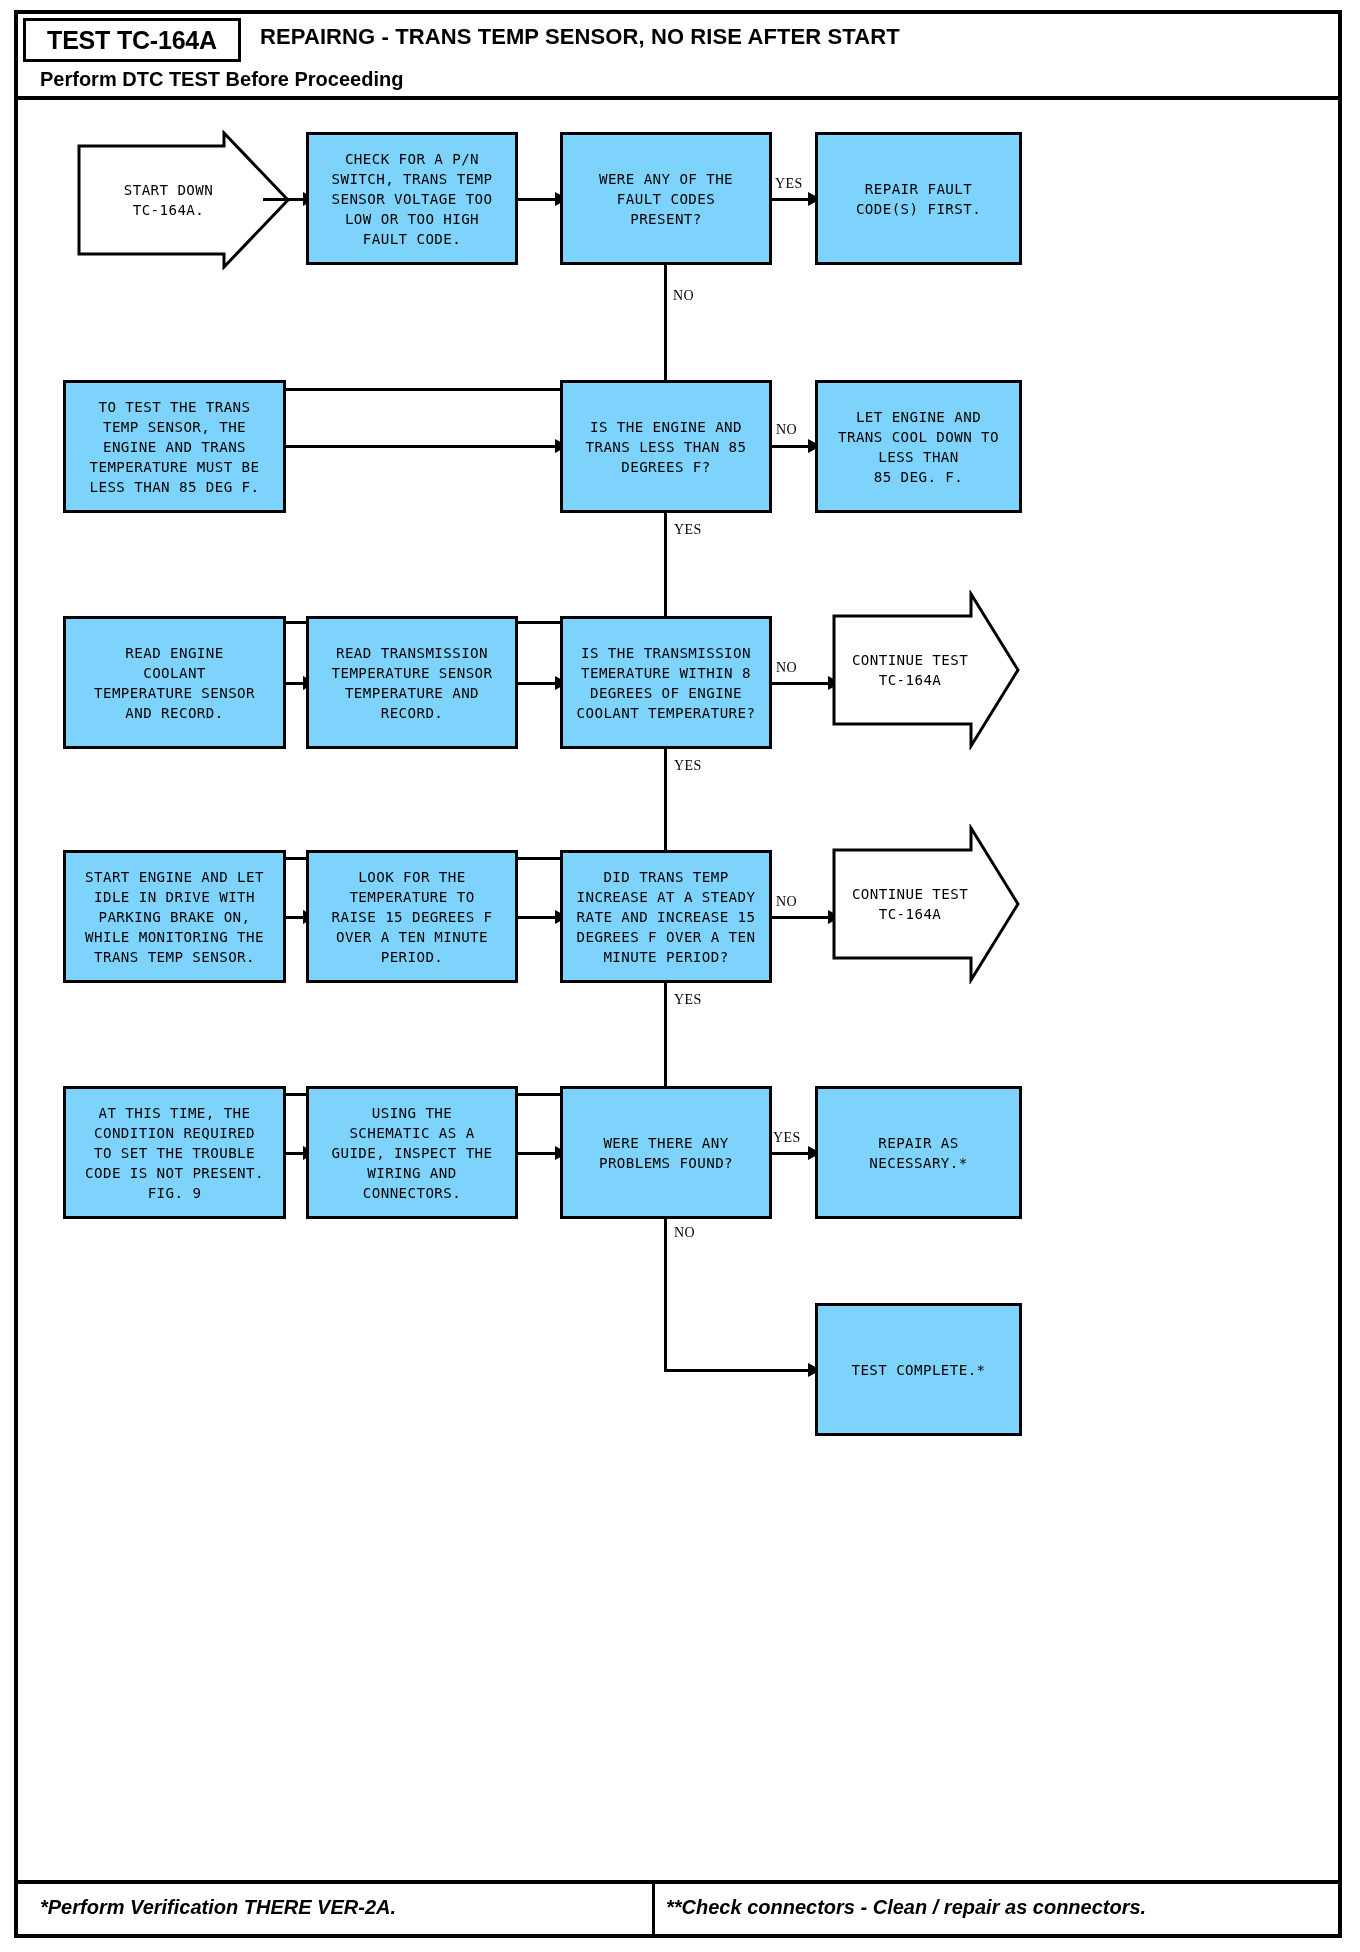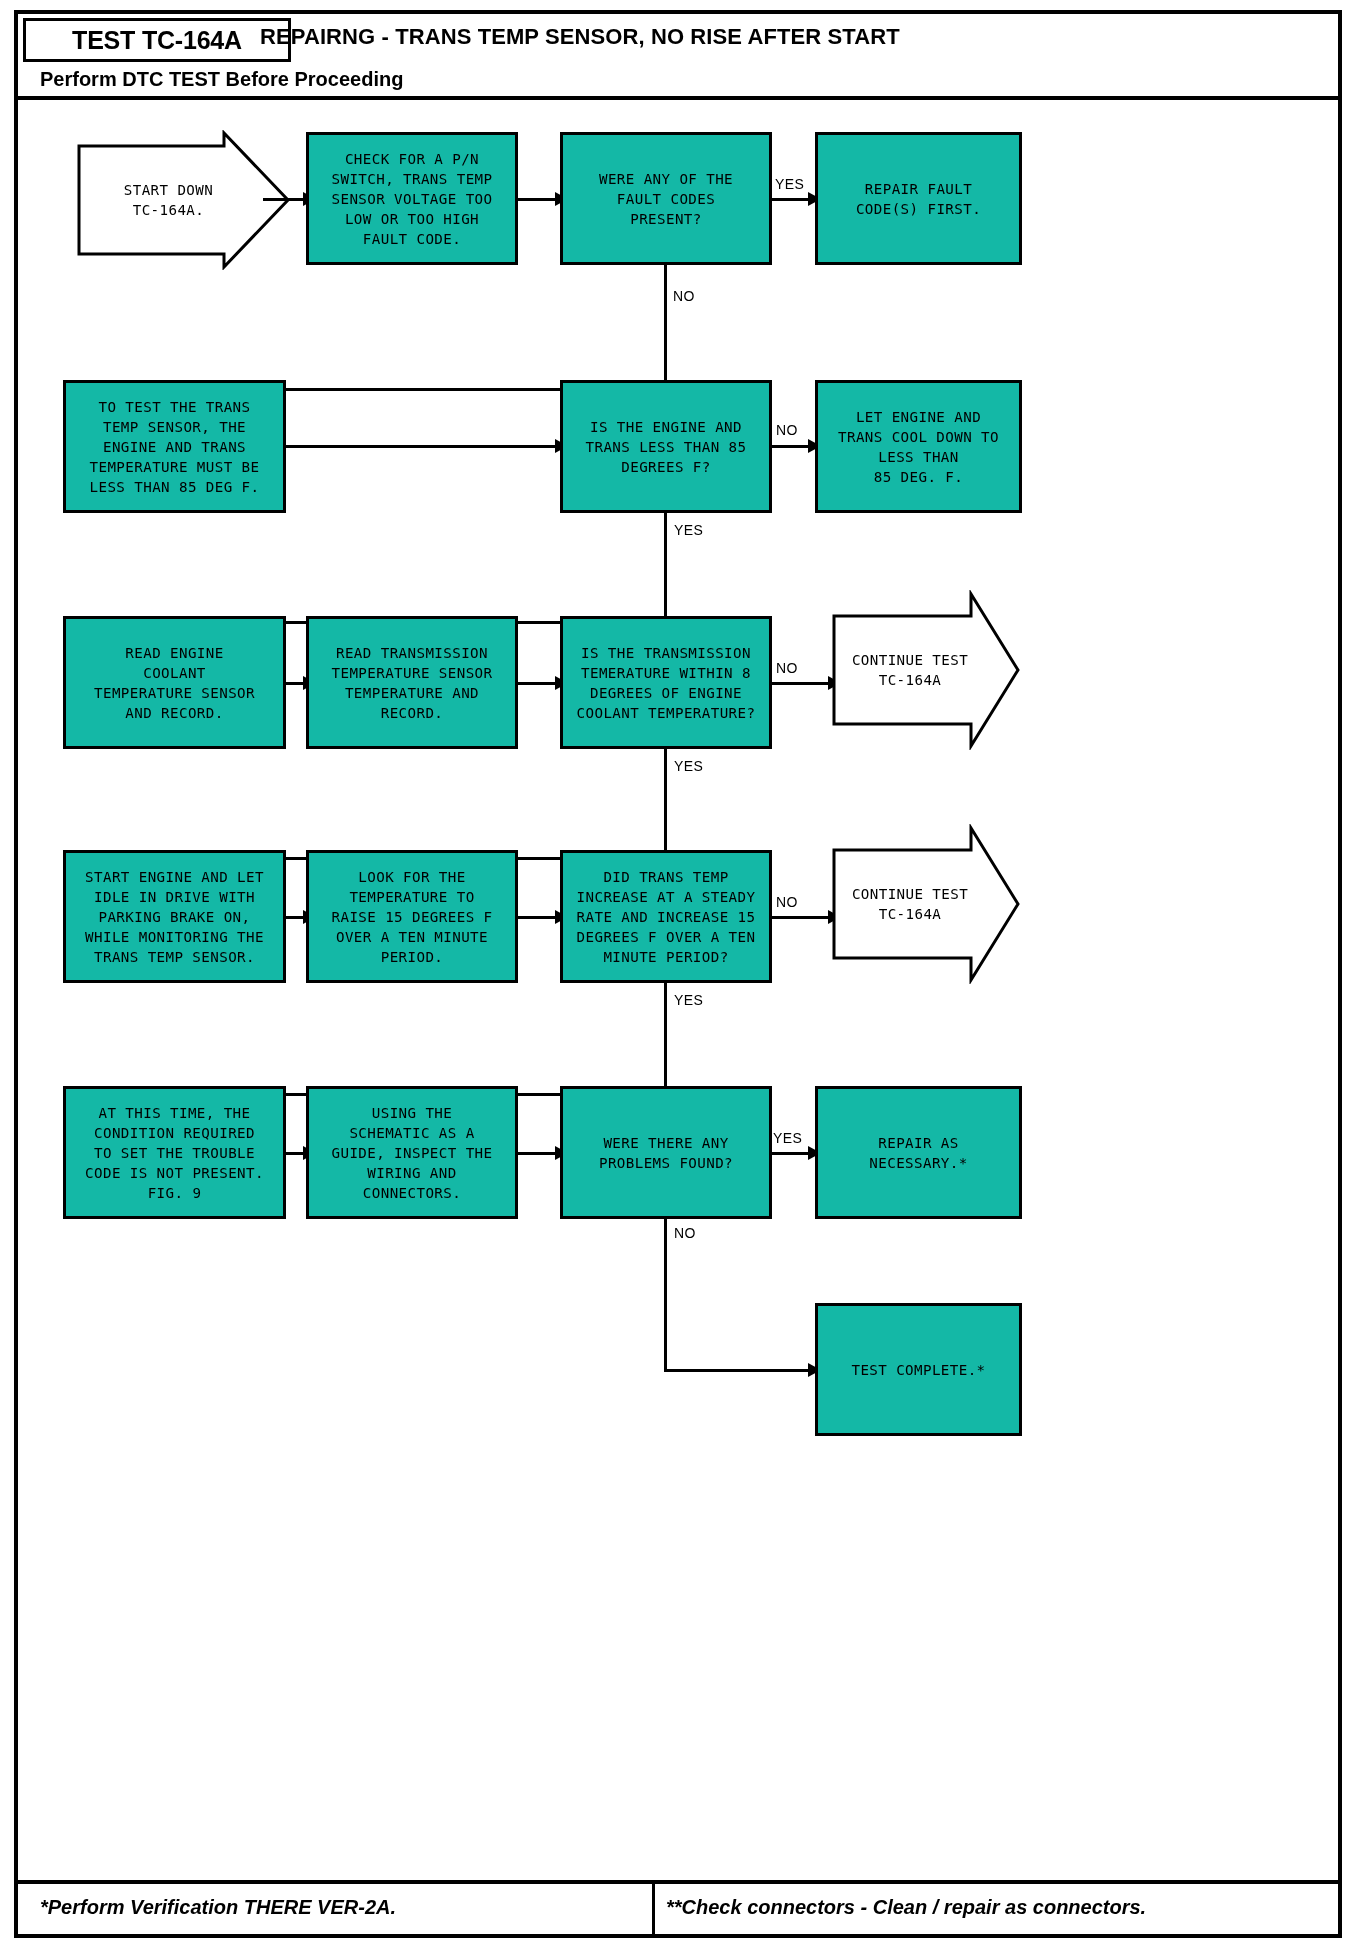--- a/index.html
+++ b/index.html
@@ -34,21 +34,21 @@
     top: 0;
     width: 100%;
     height: 86px;
     box-sizing: border-box;
     border-bottom: 4px solid #000;
   }
   #test-id-box {
     position: absolute;
     left: 5px;
     top: 4px;
-    width: 268px;
+    width: 218px;
     height: 44px;
     border: 3px solid #000;
     box-sizing: border-box;
     display: flex;
     align-items: center;
     justify-content: center;
   }
   #test-id-box .lbl {
     font-size: 25px;
     font-weight: bold;
@@ -117,21 +117,21 @@
     top: 86px;
     width: 1320px;
     height: 1784px;
   }
 
   
   .node {
     position: absolute;
     box-sizing: border-box;
     border: 3px solid #000;
-    background: #14b8a6;
+    background: #7dd3fc;
     display: flex;
     align-items: center;
     justify-content: center;
     text-align: center;
   }
   .node .txt {
     font-family: "DejaVu Sans Mono", "Liberation Mono", monospace;
     font-size: 14.2px;
     line-height: 20px;
     letter-spacing: 0.4px;
@@ -181,21 +181,21 @@
     border-left: 13px solid #000;
   }
   .arrowhead.down {
     border-left: 7px solid transparent;
     border-right: 7px solid transparent;
     border-top: 13px solid #000;
   }
 
   .edgelabel {
     position: absolute;
-    font-family: Liberation Sans, sans-serif;
+    font-family: Liberation Serif, serif;
     font-size: 14px;
     letter-spacing: 0.4px;
     color: #000;
     white-space: nowrap;
   }
 </style>
 </head>
 <body>
 
 <div id="page">

